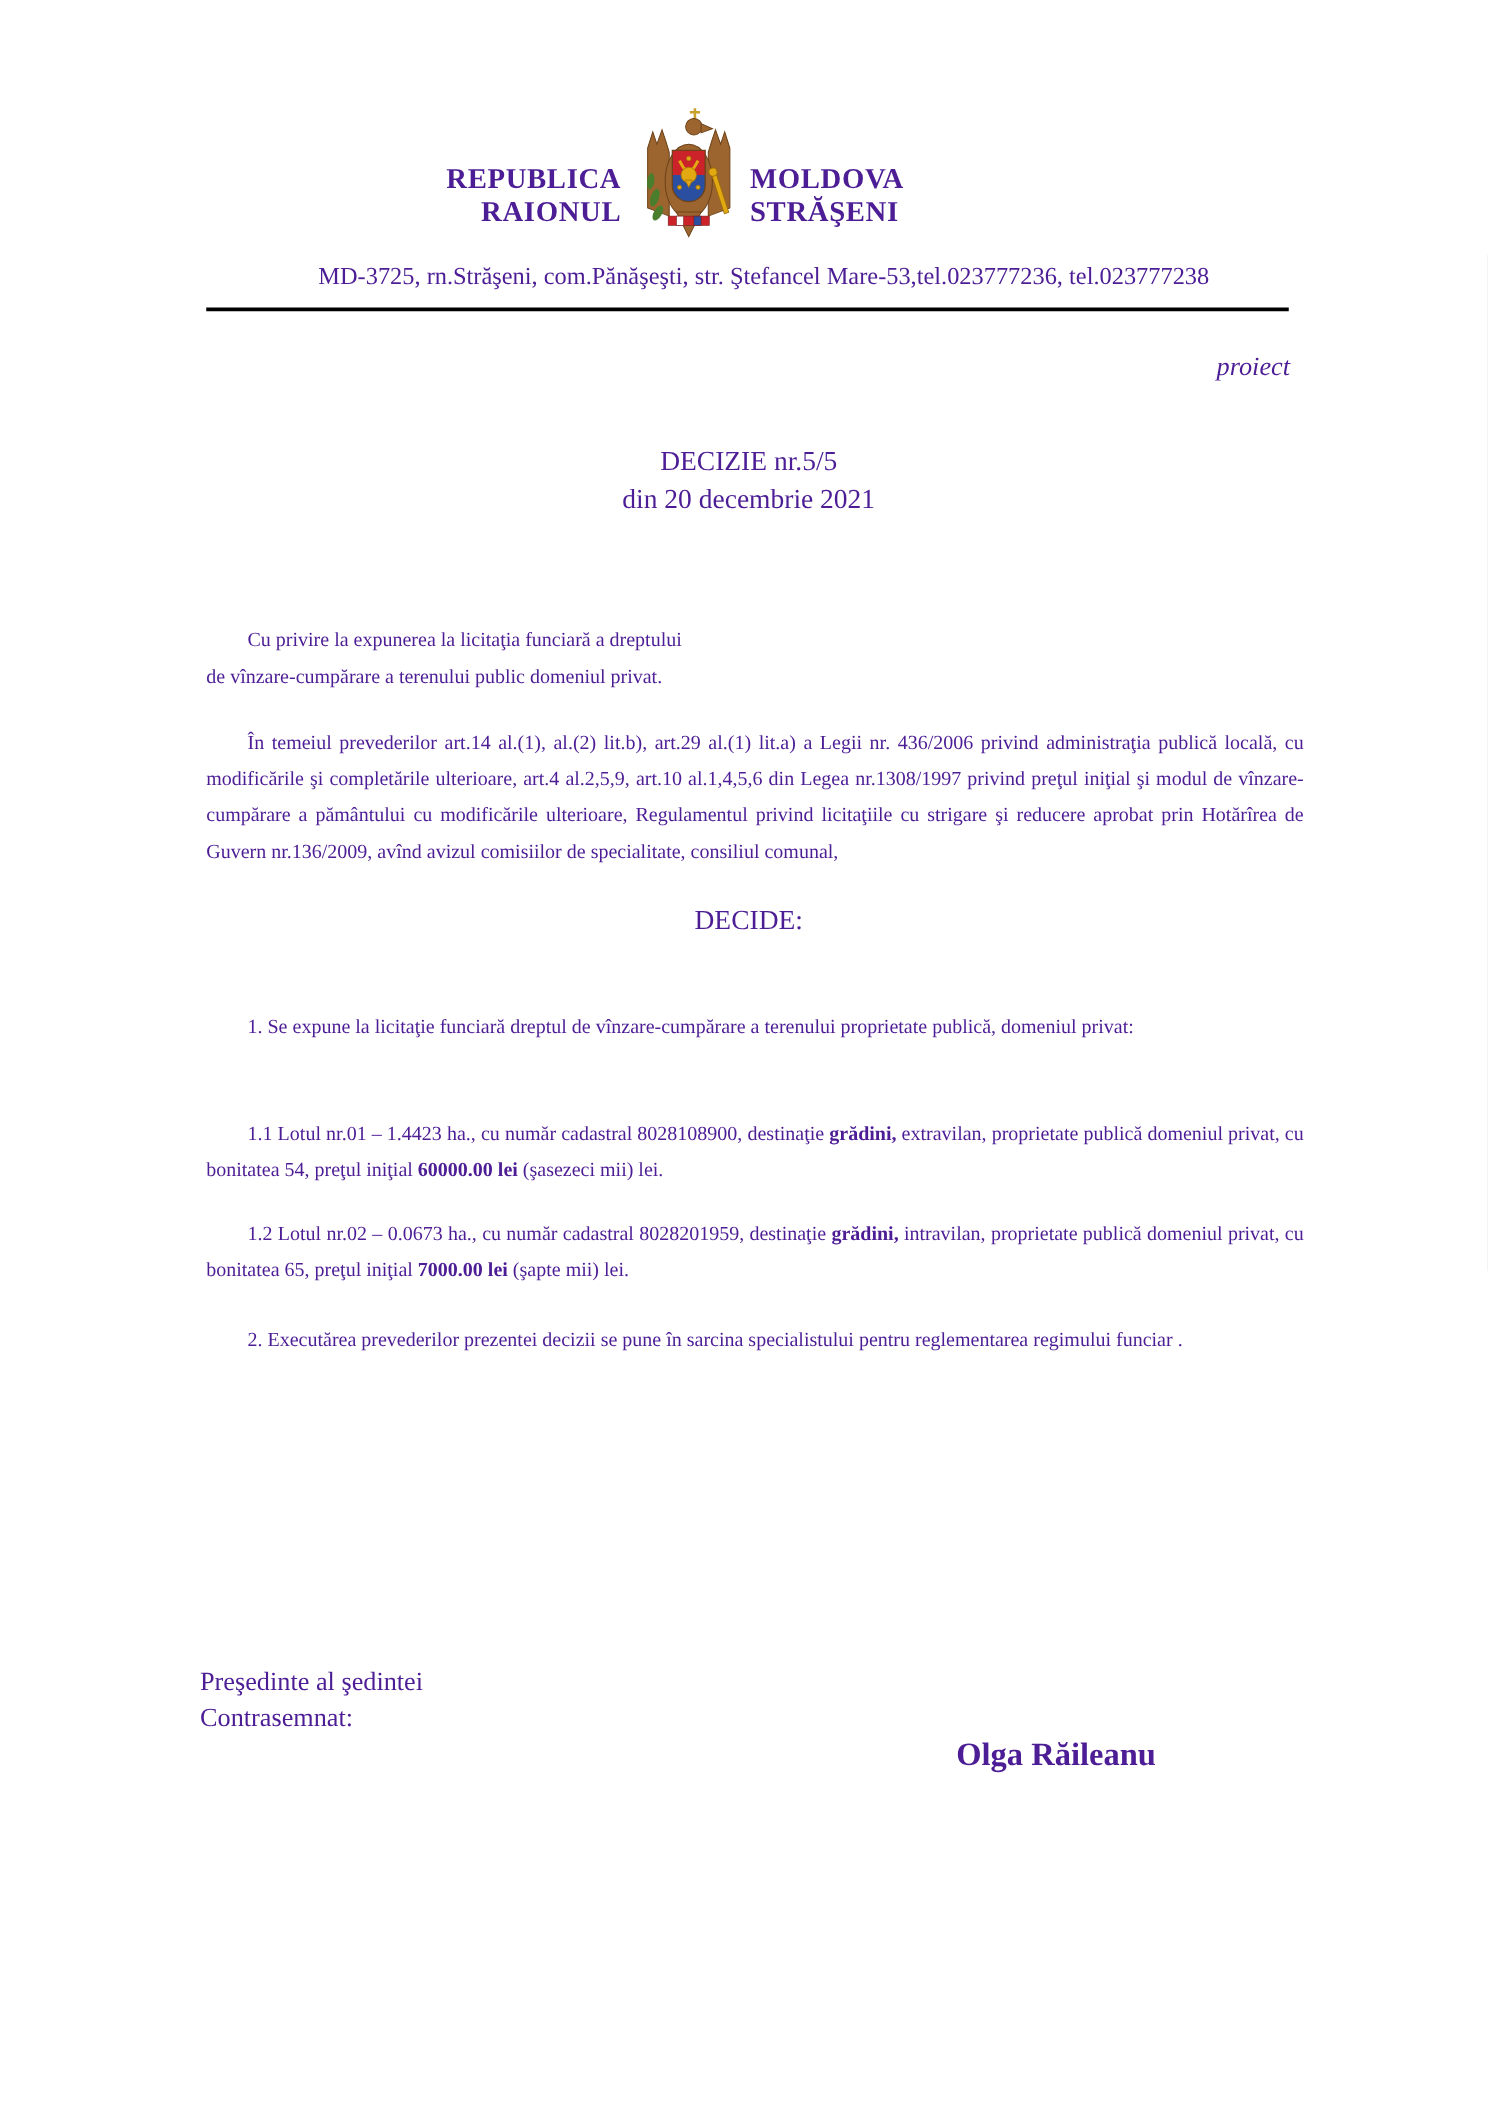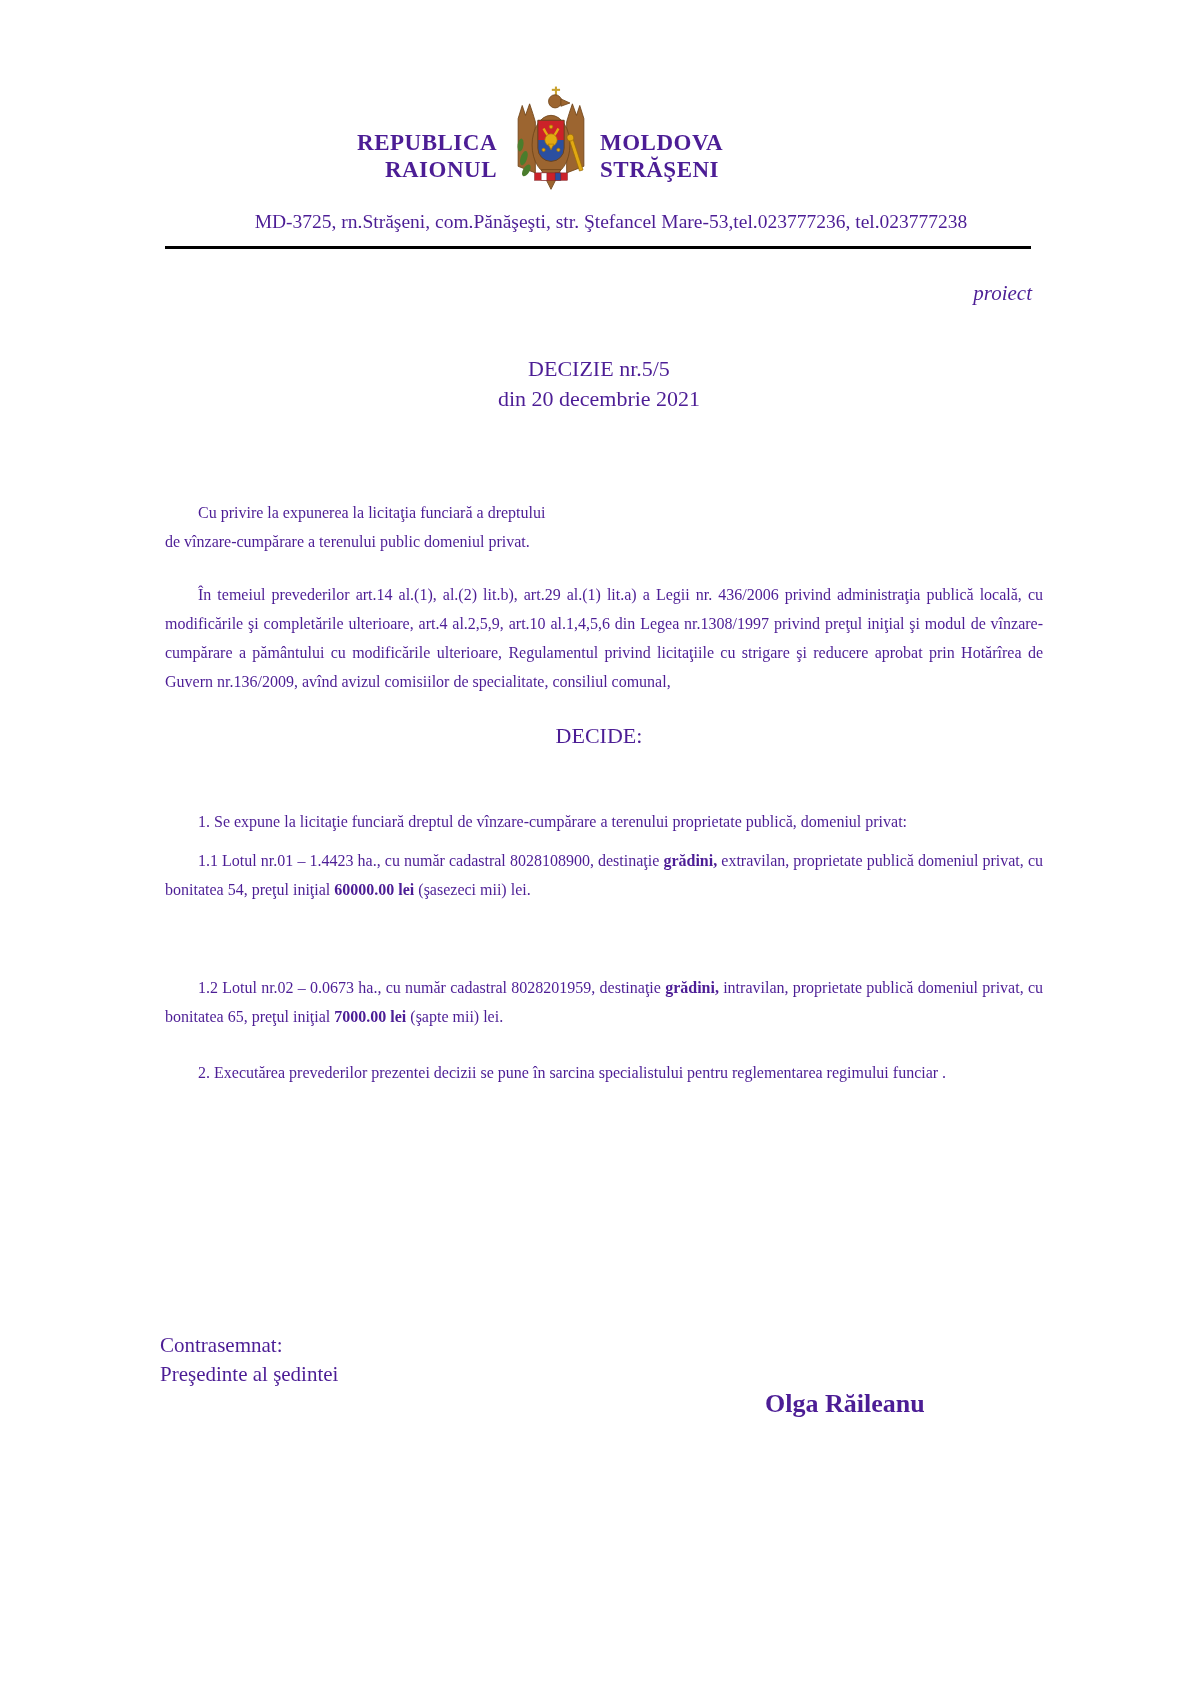--- a/index.html
+++ b/index.html
@@ -112,26 +112,26 @@
 
   <p class="abs para nojust" style="top:493px"><span class="indent" style="display:inline-block">Cu privire la expunerea la licitaţia funciară a dreptului</span><br>
   <span>de vînzare-cumpărare a terenului public domeniul privat.</span></p>
 
   <p class="abs para indent" style="top:575px">În temeiul prevederilor art.14 al.(1), al.(2) lit.b), art.29 al.(1) lit.a) a Legii nr. 436/2006 privind administraţia publică locală, cu modificările şi completările ulterioare, art.4 al.2,5,9, art.10 al.1,4,5,6 din Legea nr.1308/1997 privind preţul iniţial şi modul de vînzare-cumpărare a pământului cu modificările ulterioare, Regulamentul privind licitaţiile cu strigare şi reducere aprobat prin Hotărîrea de Guvern nr.136/2009, avînd avizul comisiilor de specialitate, consiliul comunal,</p>
 
   <div class="abs title-line" style="top:723px">DECIDE:</div>
 
   <p class="abs para indent" style="top:802px">1.   Se expune la licitaţie funciară dreptul de vînzare-cumpărare a terenului proprietate publică, domeniul privat:</p>
 
-  <p class="abs para indent" style="top:841px"><span>1.1 Lotul nr.01 – 1.4423 ha., cu număr cadastral 8028108900, destinaţie </span><b>grădini,</b><span> extravilan, proprietate publică domeniul privat, cu bonitatea 54, preţul iniţial </span><b>60000.00   lei</b><span>   (şasezeci  mii) lei.</span></p>
+  <p class="abs para indent" style="top:888px"><span>1.1 Lotul nr.01 – 1.4423 ha., cu număr cadastral 8028108900, destinaţie </span><b>grădini,</b><span> extravilan, proprietate publică domeniul privat, cu bonitatea 54, preţul iniţial </span><b>60000.00   lei</b><span>   (şasezeci  mii) lei.</span></p>
 
   <p class="abs para indent" style="top:968px"><span>1.2 Lotul nr.02 – 0.0673 ha., cu număr cadastral 8028201959, destinaţie </span><b>grădini,</b><span> intravilan, proprietate publică domeniul privat, cu bonitatea 65, preţul iniţial </span><b>7000.00  lei</b><span>  (şapte  mii) lei.</span></p>
 
   <p class="abs para indent nojust" style="top:1053px">2.   Executărea  prevederilor prezentei decizii se pune în sarcina specialistului pentru reglementarea  regimului funciar .</p>
 
 
   <div class="abs sig" style="top:1331px">
+    <div>Preşedinte al şedintei</div>
     <div>Contrasemnat:</div>
-    <div>Preşedinte al şedintei</div>
   </div>
   <div class="abs sig-name" style="top:1389px">Olga Răileanu</div>
 
 </div>
 
 </body></html>

